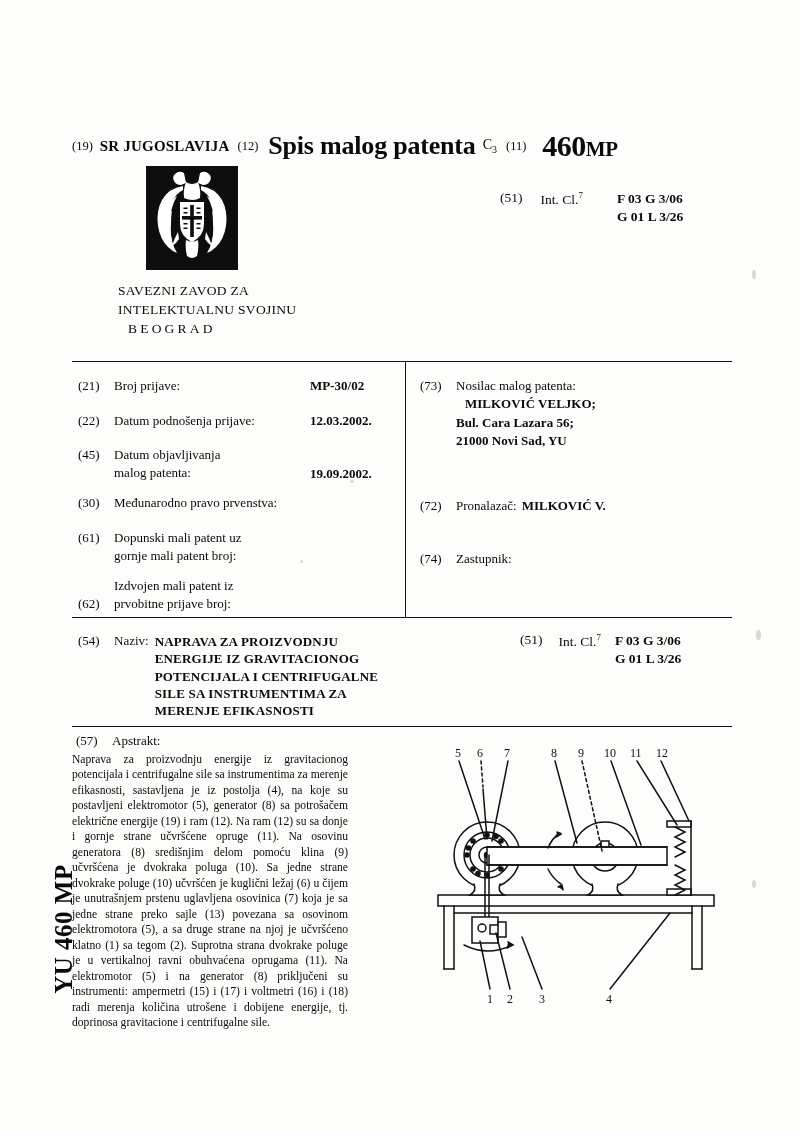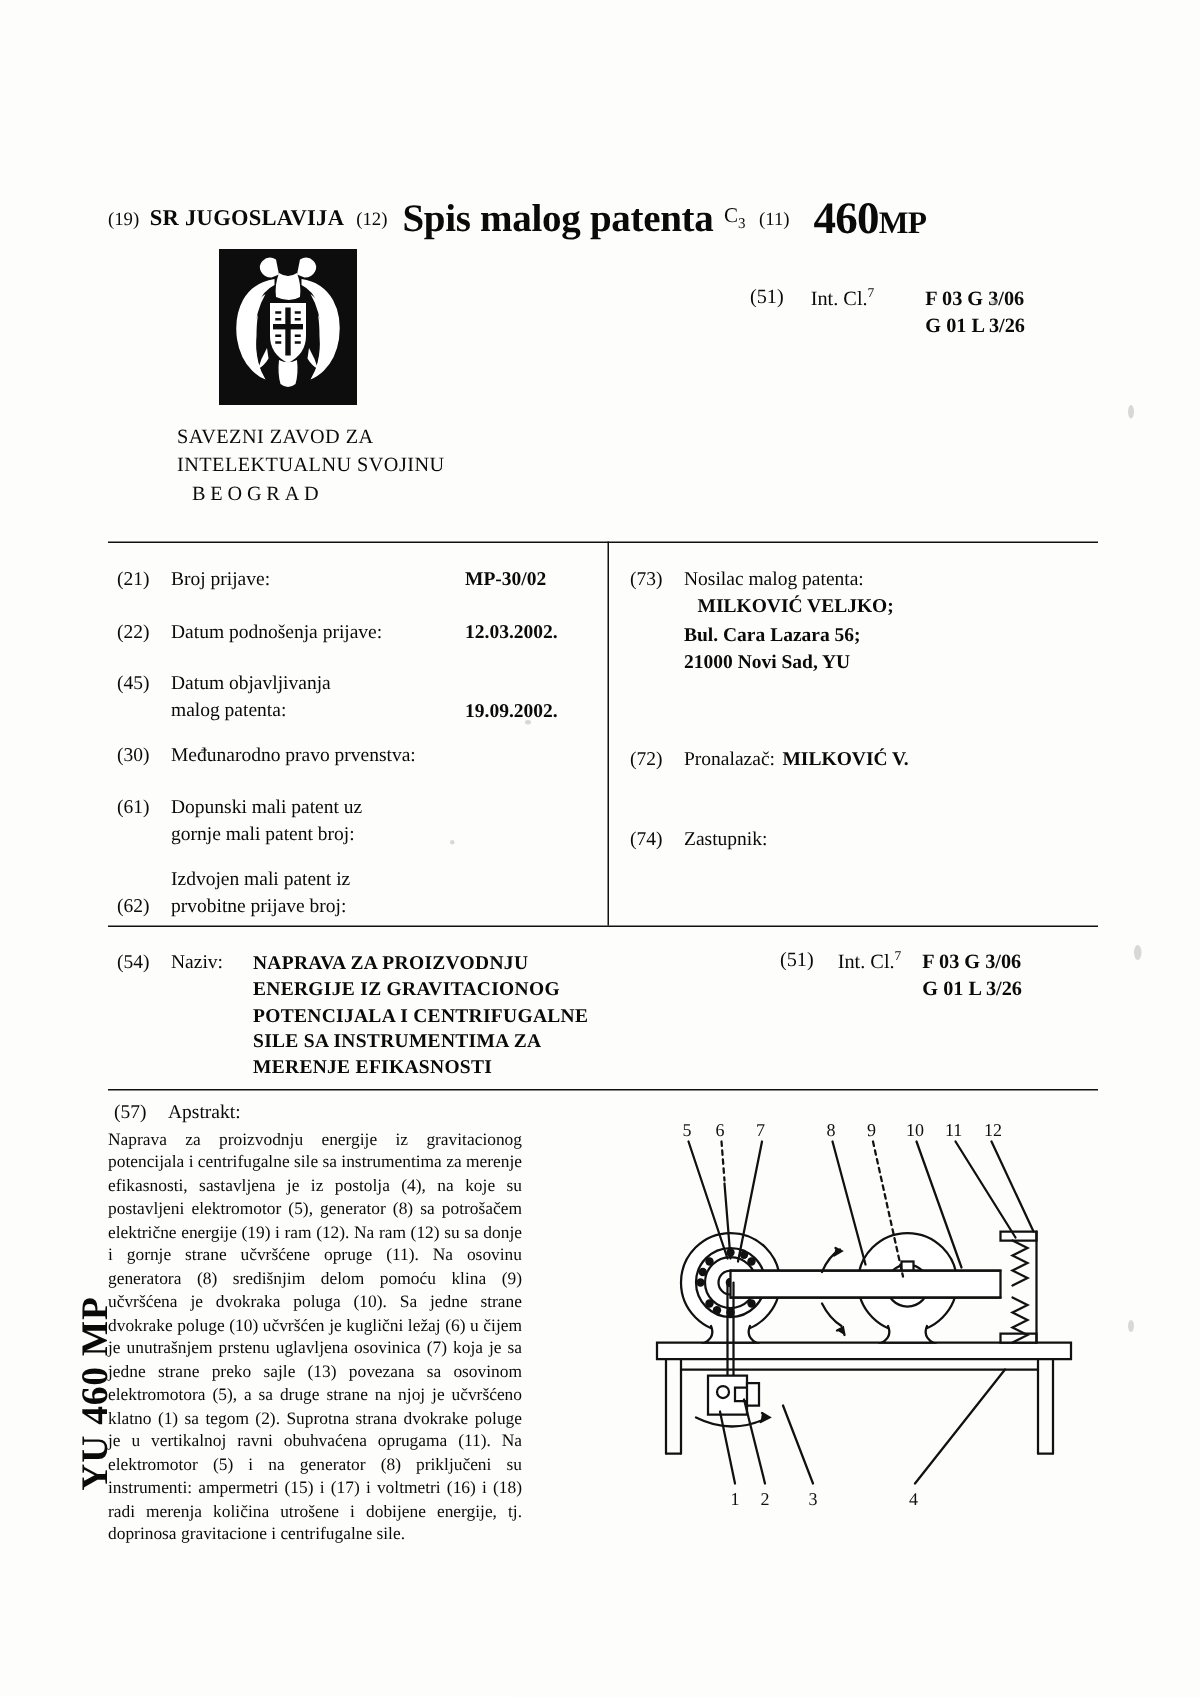--- a/index.html
+++ b/index.html
@@ -166,21 +166,21 @@
 
   
   .title-block {
     position: absolute;
     left: 78px;
     top: 633px;
     display: flex;
     font-size: 13px;
   }
   .title-block .fcode { width: 36px; flex: none; }
-  .title-block .naziv { margin-right: 20px; }
+  .title-block .naziv { margin-right: 6px; }
   .title-text {
     font-weight: bold;
     white-space: pre-line;
     line-height: 1.33;
     letter-spacing: .2px;
   }
 
   .ipc-bottom {
     position: absolute;
     left: 520px;

